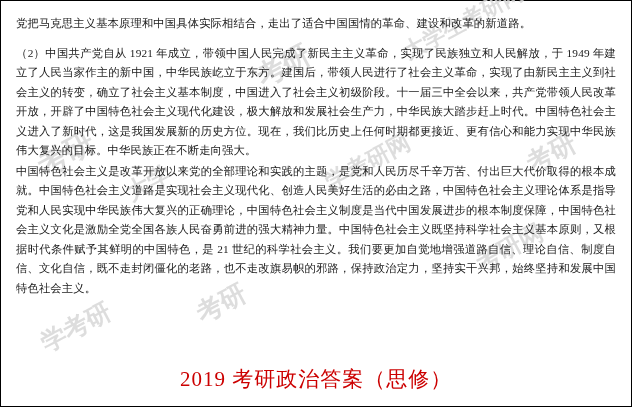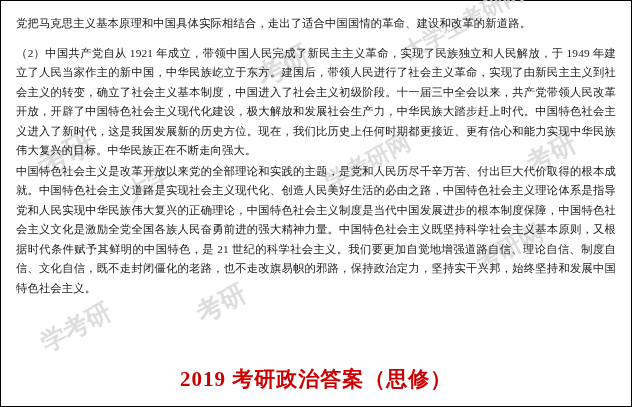--- a/index.html
+++ b/index.html
@@ -64,21 +64,21 @@
     position: absolute;
     left: 0;
     right: 0;
     bottom: 14px;
     text-align: center;
     z-index: 3;
   }
   .title-text {
     font-family: "Liberation Serif", "DejaVu Serif", serif;
     font-size: 21px;
-    font-weight: bold;
+    font-weight: normal;
     color: #cc0000;
     letter-spacing: 1px;
   }
   .border-line {
     position: absolute;
     background: #000;
   }
   .bl-top { left: 0; top: 0; width: 632px; height: 1px; }
   .bl-bottom { left: 0; bottom: 0; width: 632px; height: 1px; }
   .bl-left { left: 0; top: 0; width: 1px; height: 407px; }

